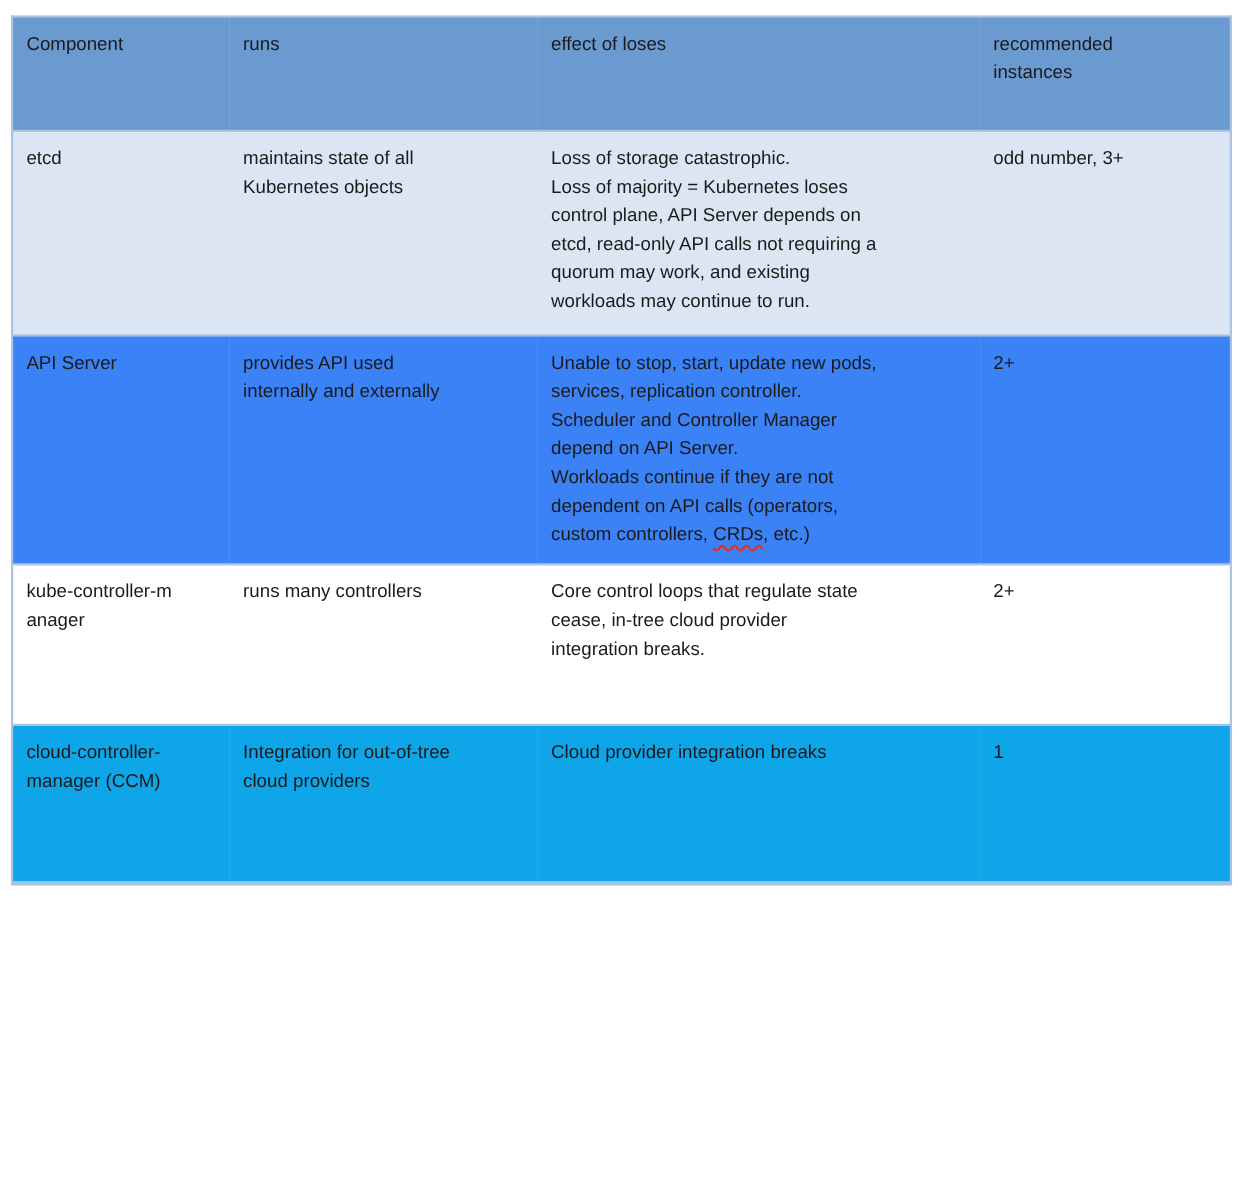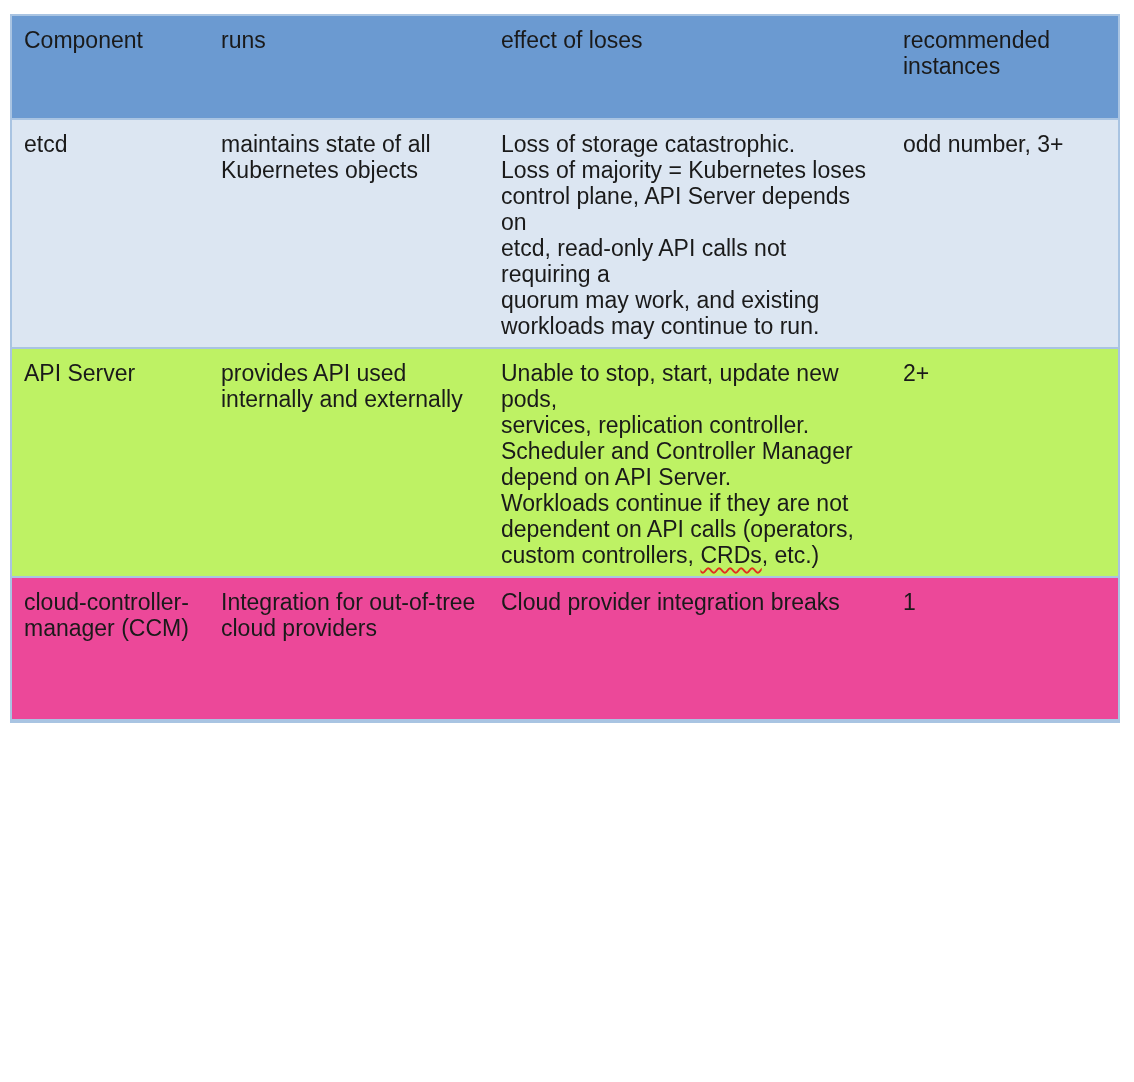--- a/index.html
+++ b/index.html
@@ -13,43 +13,43 @@
     width: 1134px;
     height: 1082px;
     background: #ffffff;
     box-sizing: border-box;
     padding: 14px 12px 0 10px;
   }
   table.k8s-table {
     border-collapse: collapse;
     table-layout: fixed;
     width: 944px;
-    font-size: 23px;
+    font-size: 17px;
     line-height: 26px;
     border: 2px solid #a9c4e2;
     border-bottom-width: 4px;
   }
   table.k8s-table tr {
     border-bottom: 2px solid #a9c4e2;
   }
   table.k8s-table th,
   table.k8s-table td {
     vertical-align: top;
     text-align: left;
     font-weight: normal;
     padding: 11px 10px 8px 12px;
     white-space: pre-line;
     overflow-wrap: break-word;
   }
   tr.row-header { height: 104px; background: #6b9ad1; }
   tr.row-0 { height: 186px; background: #dce6f2; }
-  tr.row-1 { height: 208px; background: #bef264; }
+  tr.row-1 { height: 208px; background: #3b82f6; }
   tr.row-2 { height: 110px; background: #dce6f2; }
   tr.row-3 { height: 146px; background: #ffffff; }
-  tr.row-4 { height: 144px; background: #ec4899; padding-left: 44px; }
+  tr.row-4 { height: 144px; background: #0ea5e9; padding-left: 44px; }
   tr.row-5 { height: 147px; background: #ffffff; }
   .squiggle {
     text-decoration-line: underline;
     text-decoration-style: wavy;
     text-decoration-color: #e0301e;
     text-decoration-thickness: 2px;
     text-underline-offset: 4px;
     text-decoration-skip-ink: none;
     text-align: right;
   }
@@ -95,20 +95,29 @@
 services, replication controller.
 Scheduler and Controller Manager
 depend on API Server.
 Workloads continue if they are not
 dependent on API calls (operators,
 custom controllers, </span><span class="squiggle">CRDs</span><span>, etc.)</span></td>
         <td>2+</td>
       </tr>
 
 
+      <tr class="row-3">
+        <td>kube-controller-m
+anager</td>
+        <td>runs many controllers</td>
+        <td>Core control loops that regulate state
+cease, in-tree cloud provider
+integration breaks.</td>
+        <td>2+</td>
+      </tr>
 
       <tr class="row-4">
         <td>cloud-controller-
 manager (CCM)</td>
         <td>Integration for out-of-tree
 cloud providers</td>
         <td>Cloud provider integration breaks</td>
         <td>1</td>
       </tr>
 

